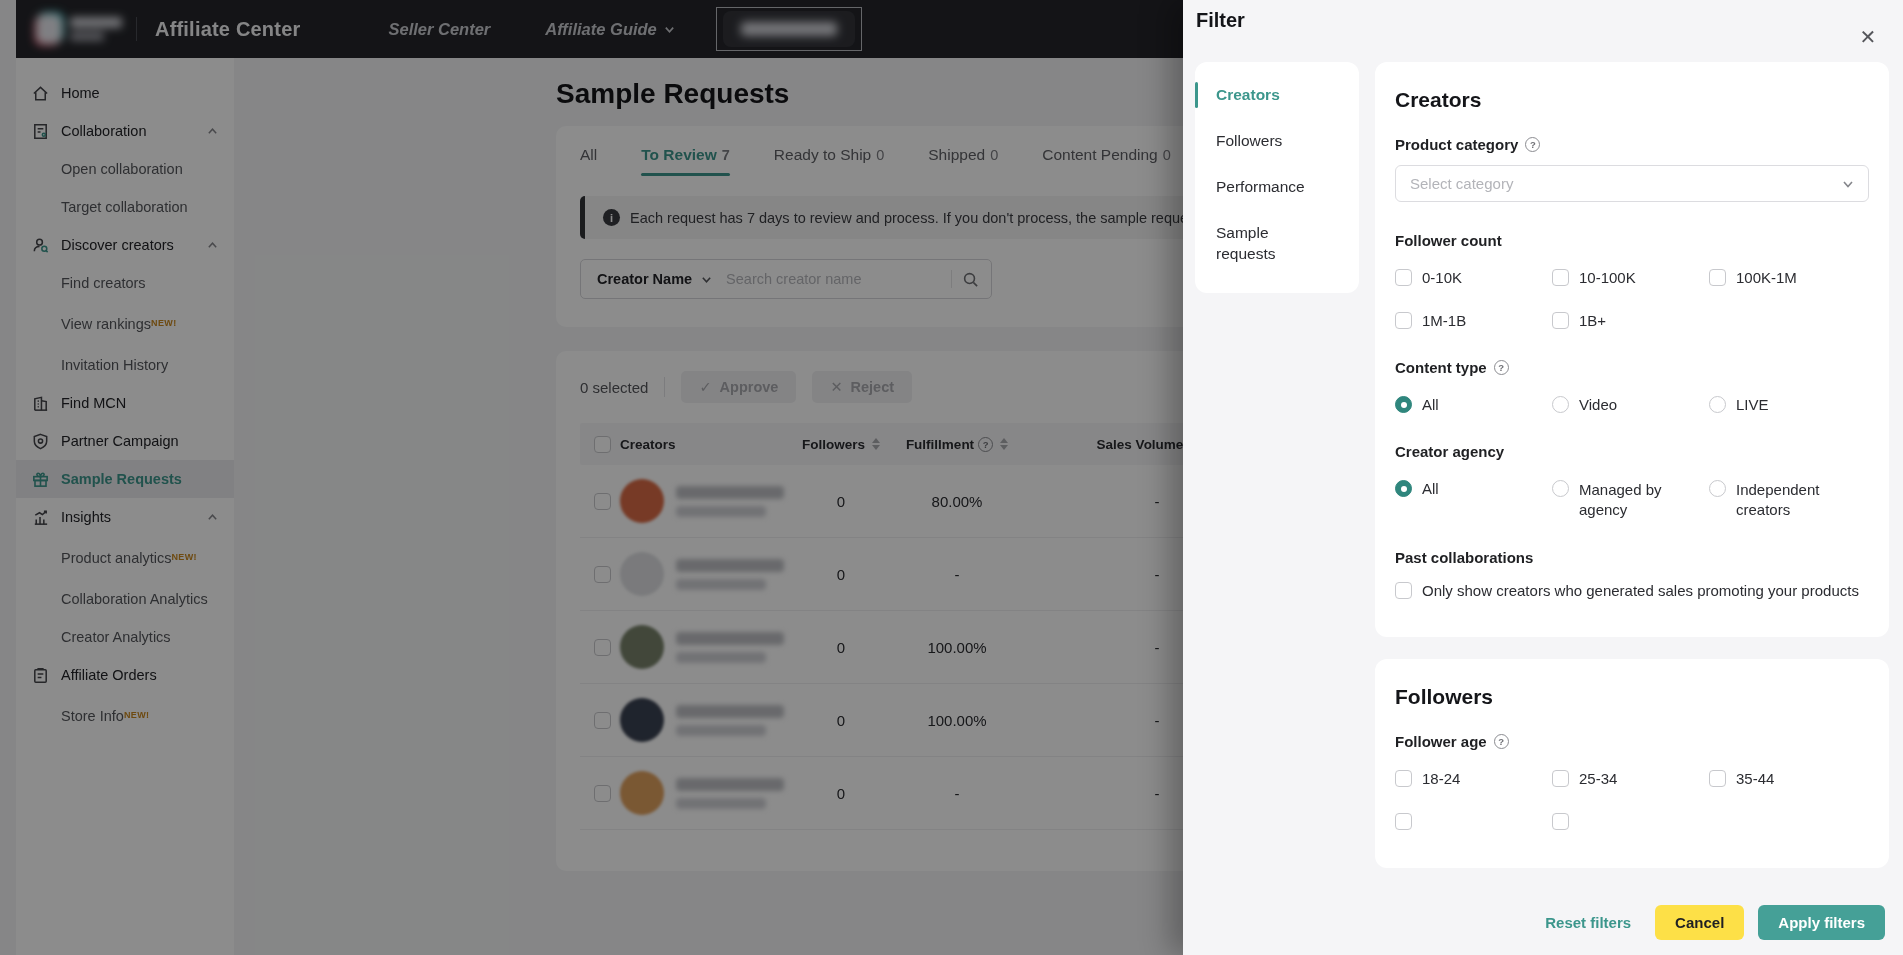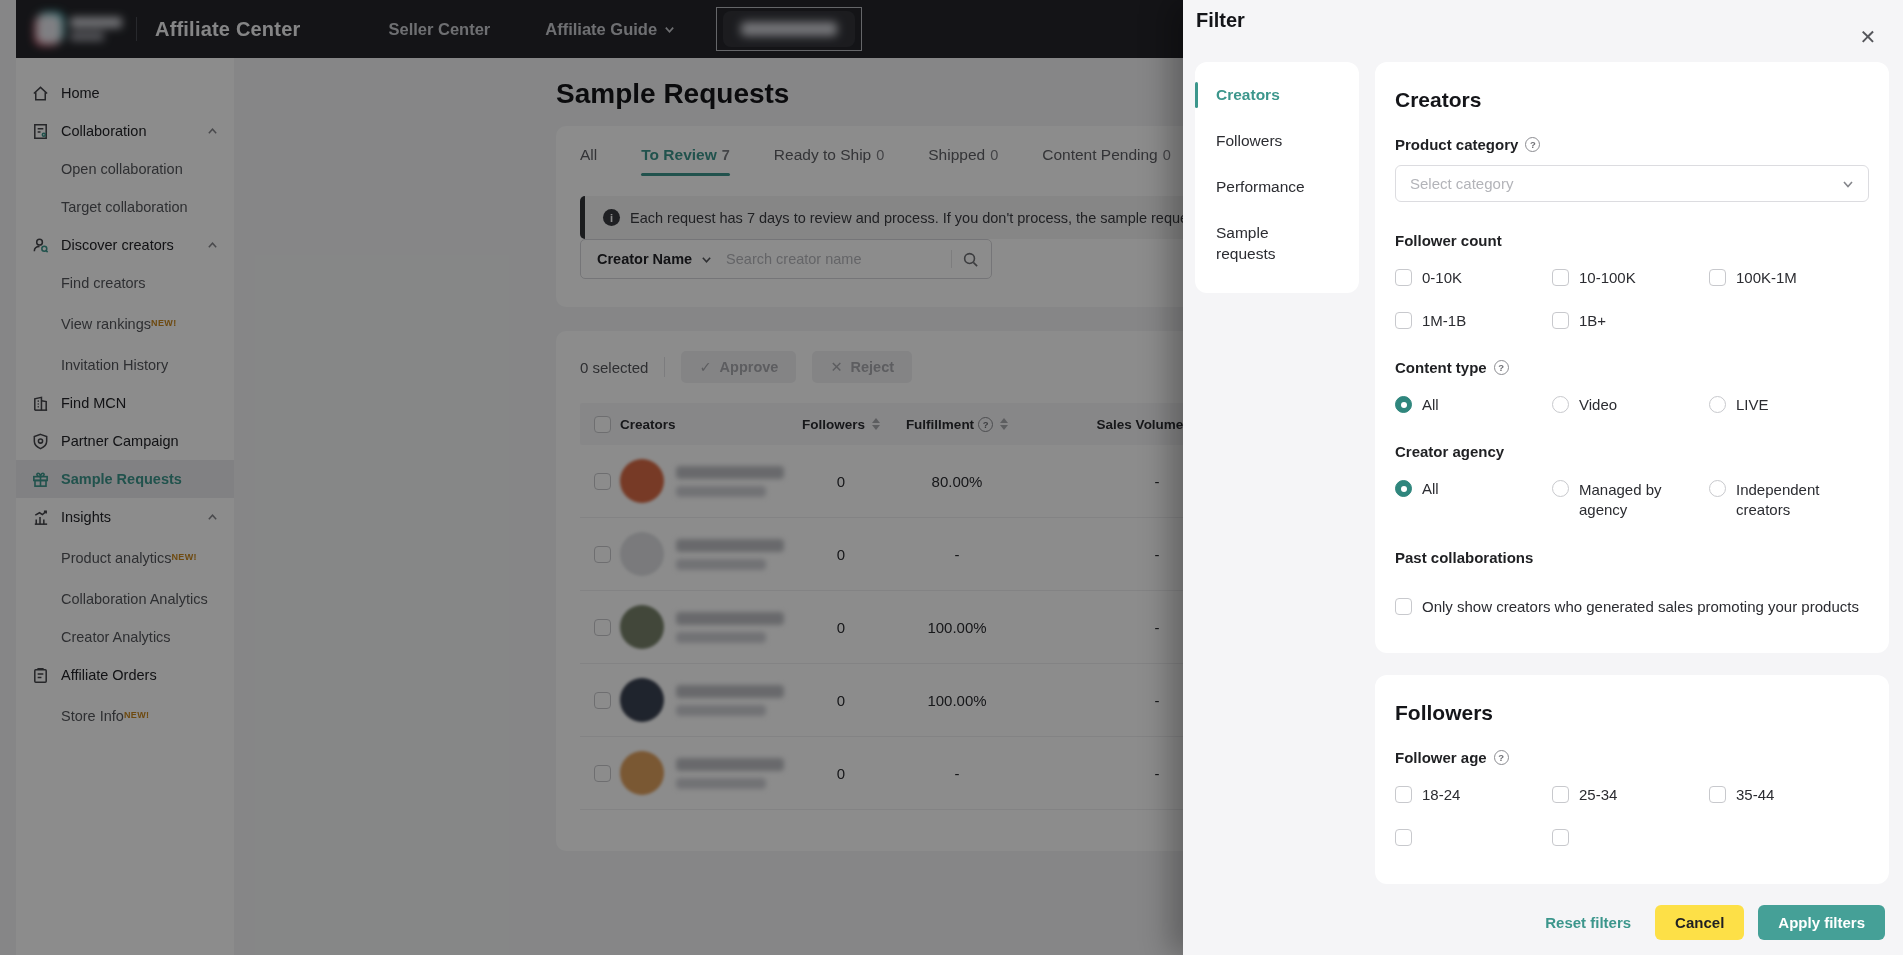--- a/index.html
+++ b/index.html
@@ -10,21 +10,21 @@
   .topbar { position:absolute; left:16px; top:0; width:100%; height:58px; background:#25262b;
     display:flex; align-items:center; z-index:10; }
   .tb-logo { display:flex; align-items:center; gap:8px; margin-left:20px; filter:blur(4px); }
   .tb-note { width:26px; height:30px; border-radius:8px; background:#e8e8ee;
     box-shadow:-2px 2px 0 #e23d56, 2px -2px 0 #35d0d6; }
   .tb-logo-lines { display:flex; flex-direction:column; gap:4px; }
   .tb-logo-lines i { display:block; width:52px; height:11px; border-radius:3px; background:#cfd0d6; }
   .tb-logo-lines i:last-child { width:34px; height:9px; background:#9fa0a8; }
   .tb-divider { width:1px; height:24px; background:#4a4b52; margin:0 18px 0 14px; }
   .tb-title { color:#f2f2f4; font-size:20px; font-weight:700; letter-spacing:.2px; }
-  .tb-link { color:#c9cacf; font-size:16.5px; font-weight:600; cursor:pointer; display:flex; align-items:center; gap:7px; }
+  .tb-link { color:#c9cacf; font-size:16.5px; font-weight:600; cursor:pointer; display:flex; align-items:center; gap:7px;font-style:italic; }
   .tb-link.seller { margin-left:88px; }
   .tb-link.guide { margin-left:55px; }
   .tb-chev { width:11px; height:11px; }
   .tb-redacted { position:absolute; left:700px; top:7px; width:146px; height:44px;
     border:1px solid #b9bac0; display:flex; align-items:center; justify-content:center; }
   .tb-redacted-inner { width:132px; height:36px; border-radius:8px; background:#33343a;
     display:flex; align-items:center; justify-content:center; }
   .tb-redacted-inner i { display:block; width:96px; height:14px; border-radius:4px; background:#d8d9df; filter:blur(5px); }
 
   
@@ -50,21 +50,21 @@
   .tab { position:relative; padding-bottom:12px; color:#5f6065; cursor:pointer; white-space:nowrap; }
   .tab .cnt { margin-left:5px; color:#7c7d82; font-size:14.5px; }
   .tab.active { color:var(--accent); font-weight:700; }
   .tab.active::after { content:""; position:absolute; left:0; right:0; bottom:0; height:3px; border-radius:2px; background:var(--accent); }
 
   .banner { margin-top:20px; background:#f4f4f5; border-left:5px solid #323338; border-radius:5px;
     padding:13px 18px; display:flex; align-items:center; gap:10px; font-size:14.5px; color:#3b3c41; white-space:nowrap; overflow:hidden; }
   .info-ic { flex:none; width:17px; height:17px; border-radius:50%; background:#3a3b40; color:#fff;
     font-size:11px; font-weight:700; display:flex; align-items:center; justify-content:center; font-style:normal; }
 
-  .searchrow { width:412px; height:40px; border:1px solid #d6d6da; border-radius:5px;
+  .searchrow { margin-top:20px; width:412px; height:40px; border:1px solid #d6d6da; border-radius:5px;
     display:flex; align-items:center; padding:0 12px 0 16px; background:#fff; }
   .search-field { display:flex; align-items:center; gap:9px; font-size:14.5px; font-weight:600; color:#232428; cursor:pointer; }
   .search-input { border:none; outline:none; flex:1; margin-left:14px; font-size:14.5px; color:#232428;
     font-family:inherit; background:transparent; }
   .search-input::placeholder { color:#b6b7bc; }
   .search-divider { width:1px; height:18px; background:#e3e3e6; margin-right:10px; }
 
   .card2 { margin-top:24px; padding:20px 24px 30px; min-height:520px; }
   .toolbar { display:flex; align-items:center; gap:16px; }
   .sel-text { font-size:15px; color:#55565b; }
@@ -119,21 +119,21 @@
     align-items:center; padding:0 14px; cursor:pointer; background:#fff; }
   .fselect .ph { flex:1; font-size:15px; color:#b3b4b9; }
   .opt-grid { margin-top:20px; display:grid; grid-template-columns:157px 157px auto; row-gap:26px; align-items:start; }
   .opt { display:flex; align-items:center; gap:10px; font-size:15px; color:#2b2c31; cursor:pointer; }
   .opt.top { align-items:flex-start; }
   .opt .wrap { width:120px; line-height:1.3; }
   .radio { width:17px; height:17px; border:1.5px solid #c8c9cd; border-radius:50%; background:#fff; flex:none; position:relative; }
   .radio.checked { border-color:#2f867d; background:#2f867d; }
   .radio.checked::after { content:""; position:absolute; left:50%; top:50%; width:6px; height:6px; margin:-3px 0 0 -3px;
     border-radius:50%; background:#fff; }
-  .longcheck { margin-top:32px; display:flex; align-items:center; gap:10px; font-size:15px; color:#2b2c31; cursor:pointer; }
+  .longcheck { margin-top:16px; display:flex; align-items:center; gap:10px; font-size:15px; color:#2b2c31; cursor:pointer; }
   .partial-row { margin-top:26px; display:grid; grid-template-columns:157px 157px auto; }
   .panel-foot { height:66px; display:flex; align-items:center; justify-content:flex-end; gap:24px; padding:0 18px; }
   .reset-link { color:var(--accent); font-size:15px; font-weight:700; cursor:pointer; }
   .btn { border:none; border-radius:6px; font-size:15px; font-weight:600; padding:9px 20px; cursor:pointer; font-family:inherit; }
   .btn-cancel { background:#fde047; color:#1f2023; }
   .btn-apply { background:#45a097; color:#fff; margin-left:-10px; }
 
   svg { display:block; }
 </style>
 </head>

